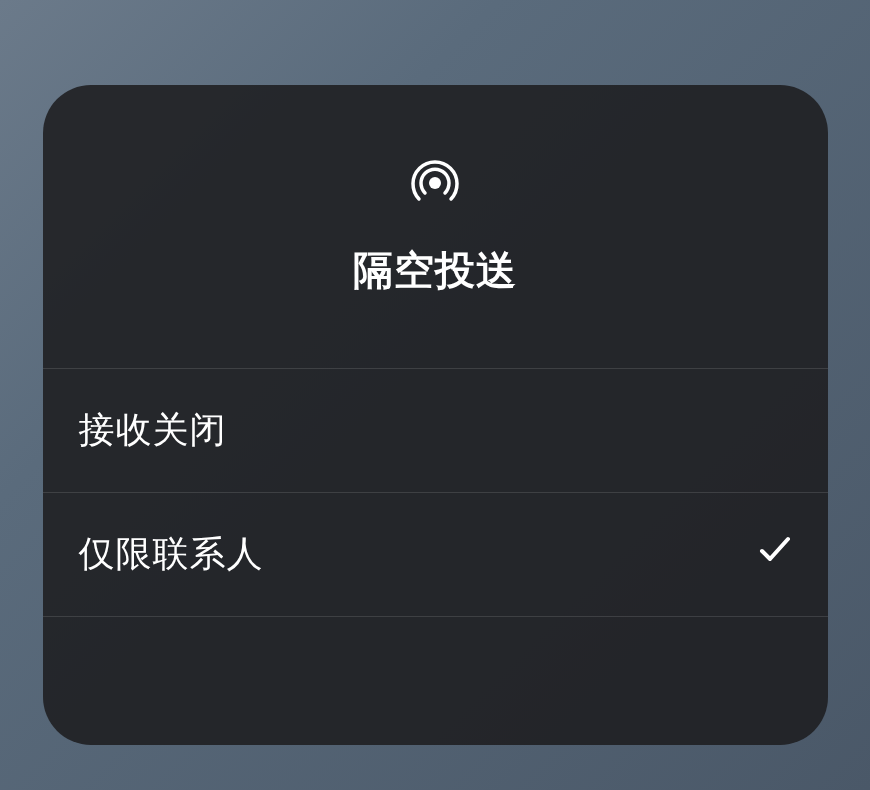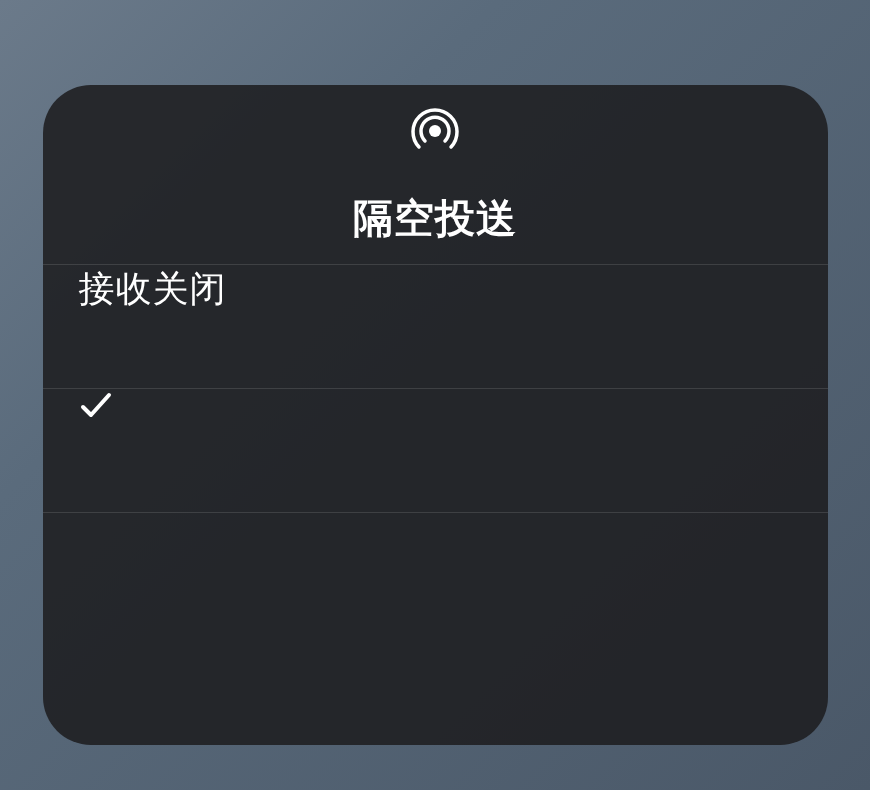--- a/index.html
+++ b/index.html
@@ -23,21 +23,21 @@
       width: 785px;
       height: 660px;
       background: rgba(30, 30, 32, 0.88);
       border-radius: 48px;
       overflow: hidden;
       position: relative;
       margin-top: 40px;
     }
     
     .header {
-      height: 180px;
+      height: 284px;
       display: flex;
       flex-direction: column;
       align-items: center;
       justify-content: center;
       gap: 32px;
       border-bottom: 1px solid rgba(255, 255, 255, 0.12);
     }
     
     .airdrop-icon {
       width: 56px;
@@ -55,21 +55,21 @@
     }
     
     .options {
       display: flex;
       flex-direction: column;
     }
     
     .option {
       height: 124px;
       display: flex;
-      align-items: flex-start;
+      align-items: center;
       justify-content: space-between;
       padding: 0 36px;
       border-bottom: 1px solid rgba(255, 255, 255, 0.12);
       cursor: pointer;
     }
     
     .option:last-child {
       border-bottom: 1px solid rgba(255, 255, 255, 0.12);
     }
     
@@ -104,20 +104,21 @@
       </svg>
     </div>
     <div class="title">隔空投送</div>
   </div>
   <div class="options">
     <div class="option">
       <span class="option-label">接收关闭</span>
 
     </div>
     <div class="option">
+      <span class="option-label">仅限联系人</span>
       <span class="checkmark visible">
         <svg width="34" height="34" viewBox="0 0 34 34" fill="none">
           <path d="M 4 18 L 12 26 L 30 6" stroke="#ffffff" stroke-width="4" stroke-linecap="round" stroke-linejoin="round"></path>
         </svg>
       </span>
     </div>
   </div>
 </div>
 
 </body></html>

